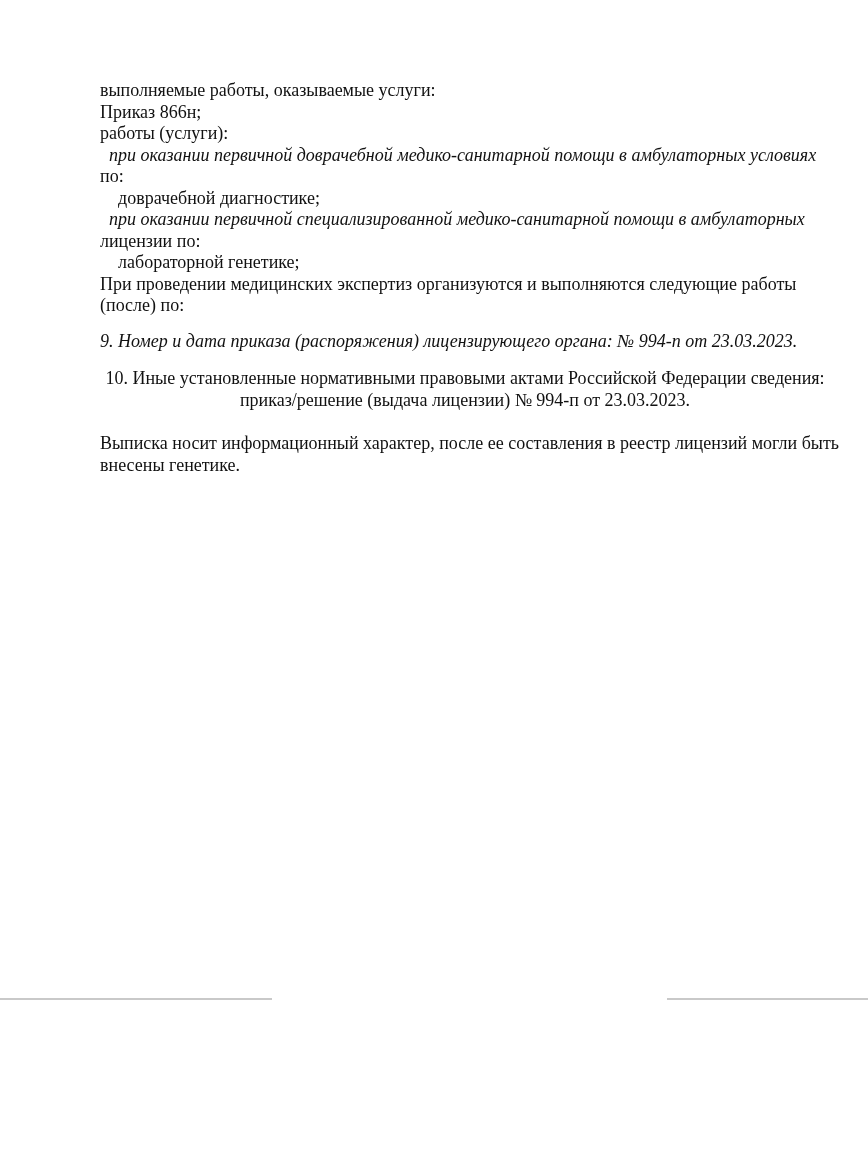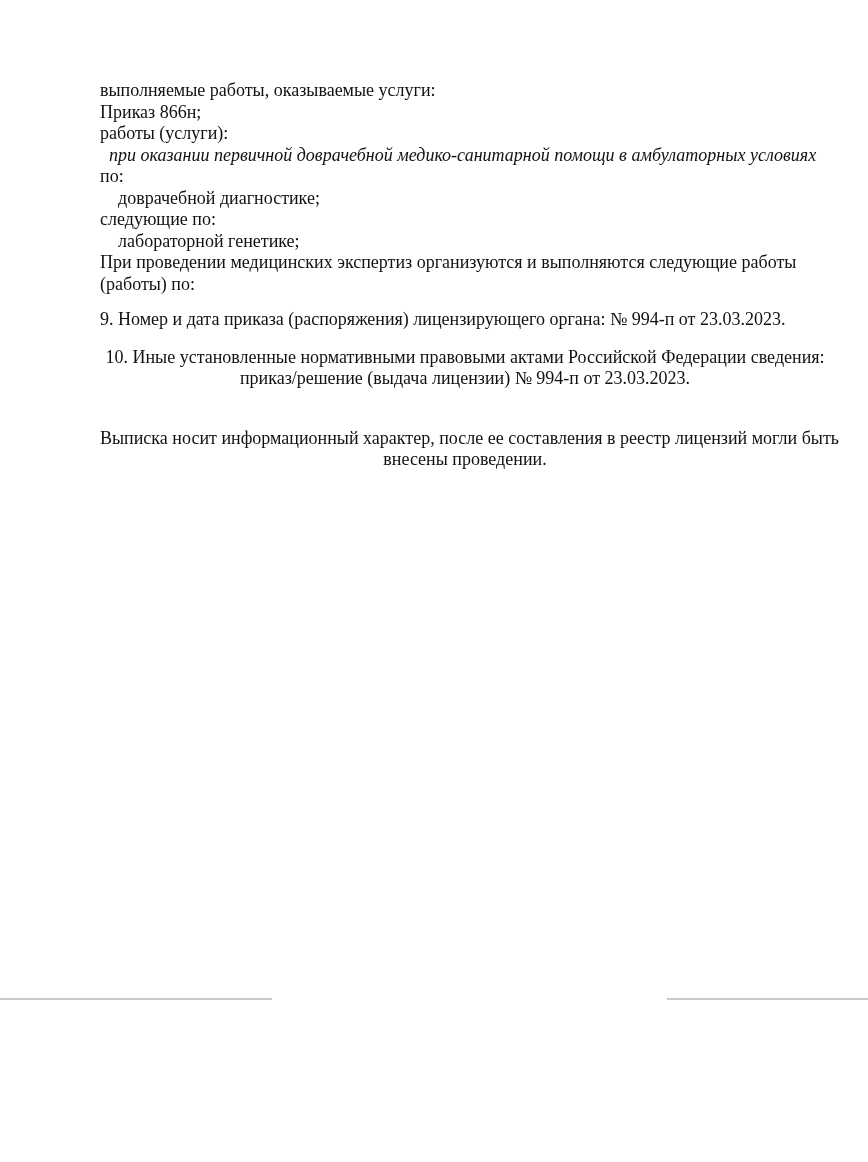--- a/index.html
+++ b/index.html
@@ -18,23 +18,23 @@
   }
   .doc {
     position: absolute;
     left: 100px;
     top: 80px;
     width: 730px;
     font-size: 18px;
     line-height: 21.5px;
   }
   .para { margin: 0; }
-  .para.gap-item9  { margin-top: 14px; }
+  .para.gap-item9  { margin-top: 14px; font-style: italic; }
   .para.gap-item10 { margin-top: 16px; text-align: center; }
-  .para.gap-note   { margin-top: 38px; text-align: center; }
+  .para.gap-note   { margin-top: 22px; }
   .line {
     white-space: nowrap;
     min-height: 21.5px;
   }
   .ind1 { padding-left: 9px; font-style: italic; }
   .ind2 { padding-left: 18px; }
   .edge-line {
     position: absolute;
     height: 2px;
     background: #c9c9c9;
@@ -49,37 +49,38 @@
 <div class="page">
   <div class="doc">
 
     <div class="para">
       <div class="line">выполняемые работы, оказываемые услуги:</div>
       <div class="line">Приказ 866н;</div>
       <div class="line">работы (услуги):</div>
       <div class="line ind1">при оказании первичной доврачебной медико-санитарной помощи в амбулаторных условиях</div>
       <div class="line">по:</div>
       <div class="line ind2">доврачебной диагностике;</div>
-      <div class="line">следующие по:</div>
+      <div class="line ind1">при оказании первичной специализированной медико-санитарной помощи в амбулаторных</div>
+      <div class="line">лицензии по:</div>
       <div class="line ind2">лабораторной генетике;</div>
       <div class="line">При проведении медицинских экспертиз организуются и выполняются следующие работы</div>
-      <div class="line">(работы) по:</div>
+      <div class="line">(после) по:</div>
     </div>
 
     <div class="para gap-item9">
       <div class="line">9. Номер и дата приказа (распоряжения) лицензирующего органа: № 994-п от 23.03.2023.</div>
     </div>
 
     <div class="para gap-item10">
       <div class="line">10. Иные установленные нормативными правовыми актами Российской Федерации сведения:</div>
       <div class="line">приказ/решение (выдача лицензии) № 994-п от 23.03.2023.</div>
     </div>
 
     <div class="para gap-note">
       <div class="line">Выписка носит информационный характер, после ее составления в реестр лицензий могли быть</div>
-      <div class="line">внесены проведении.</div>
+      <div class="line">внесены генетике.</div>
     </div>
 
   </div>
 
   <div class="edge-line edge-left"></div>
   <div class="edge-line edge-right"></div>
 </div>
 
 </body></html>

